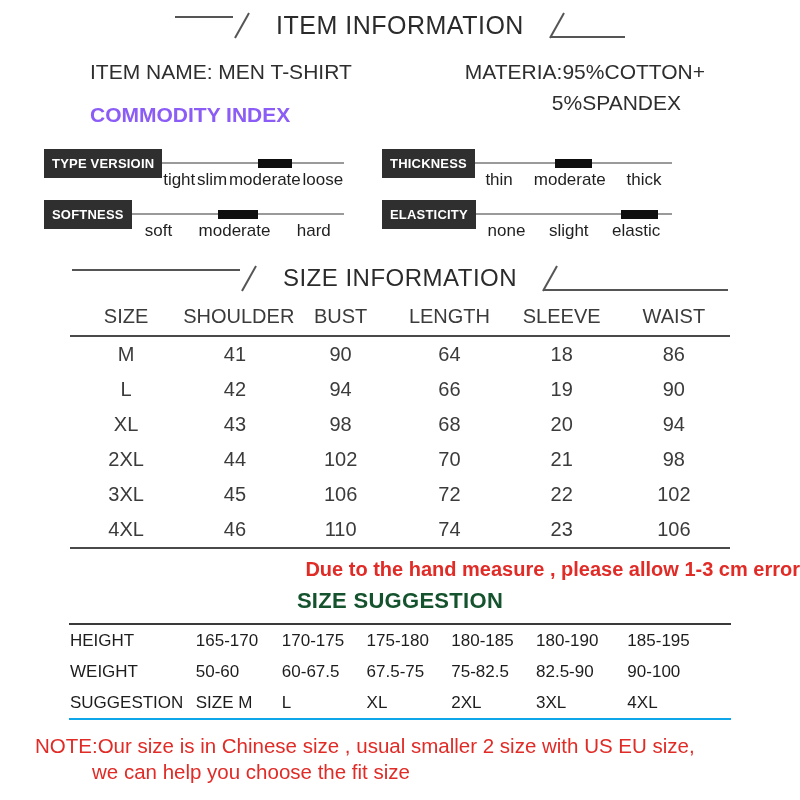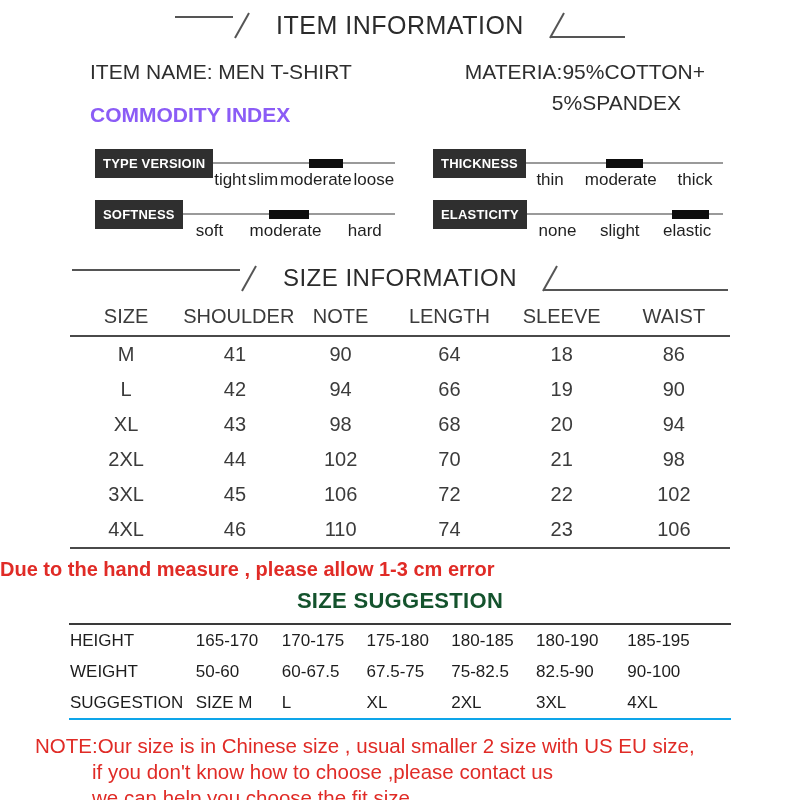--- a/index.html
+++ b/index.html
@@ -11,39 +11,39 @@
   .deco line{stroke:#555;stroke-width:2;}
 
   .top-header{padding-top:10px;}
 
   .info-block{display:flex;justify-content:space-between;padding:0 95px 0 90px;margin-top:20px;}
   .item-name{font-size:21px;color:#2e2e2e;white-space:nowrap;}
   .commodity{font-size:21px;font-weight:600;color:#8b5cf6;margin-top:19px;white-space:nowrap;}
   .materia{font-size:21px;color:#2e2e2e;text-align:left;}
   .materia-l2{text-align:right;padding-right:24px;margin-top:7px;}
 
-  .indices{display:grid;grid-template-columns:300px 290px;column-gap:38px;row-gap:10px;padding-left:95px;margin-top:22px;}
+  .indices{display:grid;grid-template-columns:300px 290px;column-gap:38px;row-gap:10px;padding-left:44px;margin-top:22px;}
   .index-row{display:flex;align-items:flex-start;}
   .label-box{background:#2f2f2f;color:#fff;font-weight:700;font-size:13px;letter-spacing:0.2px;padding:7px 8px;white-space:nowrap;flex:0 0 auto;}
   .index-right{flex:1;display:flex;flex-direction:column;padding-top:13px;min-width:0;}
   .track{position:relative;height:2px;background:#9a9a9a;}
   .marker{position:absolute;top:-3.5px;height:9px;background:#0e0e0e;}
   .options{display:flex;justify-content:space-around;margin-top:6px;font-size:17px;color:#1f1f1f;}
   .options span{white-space:nowrap;}
 
   .size-header{margin-top:22px;}
   .size-hdr-title{font-size:24px;}
 
   table{border-collapse:collapse;}
   .size-table{width:660px;margin:4px auto 0;font-size:20px;color:#3b3b3b;table-layout:fixed;}
   .size-table th{font-weight:400;height:36px;border-bottom:2px solid #4a4a4a;text-align:center;}
   .size-table td{height:33px;text-align:center;}
   .size-table tr.last td{border-bottom:2px solid #4a4a4a;}
 
-  .measure-note{color:#e02b26;font-weight:700;font-size:20px;text-align:left;margin-top:9px;}
+  .measure-note{color:#e02b26;font-weight:700;font-size:20px;text-align:right;margin-top:9px;}
   .suggestion-title{font-weight:700;font-size:22px;letter-spacing:0.3px;text-align:center;margin-top:7px;color:#14532d;}
 
   .suggestion-table{width:662px;margin:9px auto 0;font-size:17px;font-weight:400;color:#1d1d1d;table-layout:fixed;border-top:2px solid #3a3a3a;border-bottom:2px solid #0ea5e9;}
   .suggestion-table td{height:29px;text-align:left;white-space:nowrap;}
 
   .note-block{color:#e02b26;font-size:20.5px;line-height:1.28;margin-top:13px;}
   .note-l1{margin-left:35px;margin-top:6px;}
   .note-l2,.note-l3{margin-left:92px;}
 </style>
 </head>
@@ -151,21 +151,21 @@
       <col style="width:16%">
       <col style="width:16%">
     <col style="width:17%">
       <col style="width:17%">
       <col style="width:17%">
   </colgroup>
   <thead>
     <tr>
       <th>SIZE</th>
       <th>SHOULDER</th>
-      <th>NOTE</th>
+      <th>BUST</th>
       <th>LENGTH</th>
       <th>SLEEVE</th>
       <th>WAIST</th>
     </tr>
   </thead>
   <tbody>
     <tr>
       <td>M</td>
       <td>41</td>
       <td>90</td>
@@ -256,15 +256,14 @@
       <td>XL</td>
       <td>2XL</td>
       <td>3XL</td>
       <td>4XL</td>
     </tr>
   </tbody>
 </table>
 
 <div class="note-block">
   <div class="note-l1">NOTE:Our size is in Chinese size , usual smaller 2 size with US EU size,</div>
-  <div class="note-l2">if you don't know how to choose ,please contact us</div>
   <div class="note-l3">we can help you choose the fit size</div>
 </div>
 
 </body></html>

